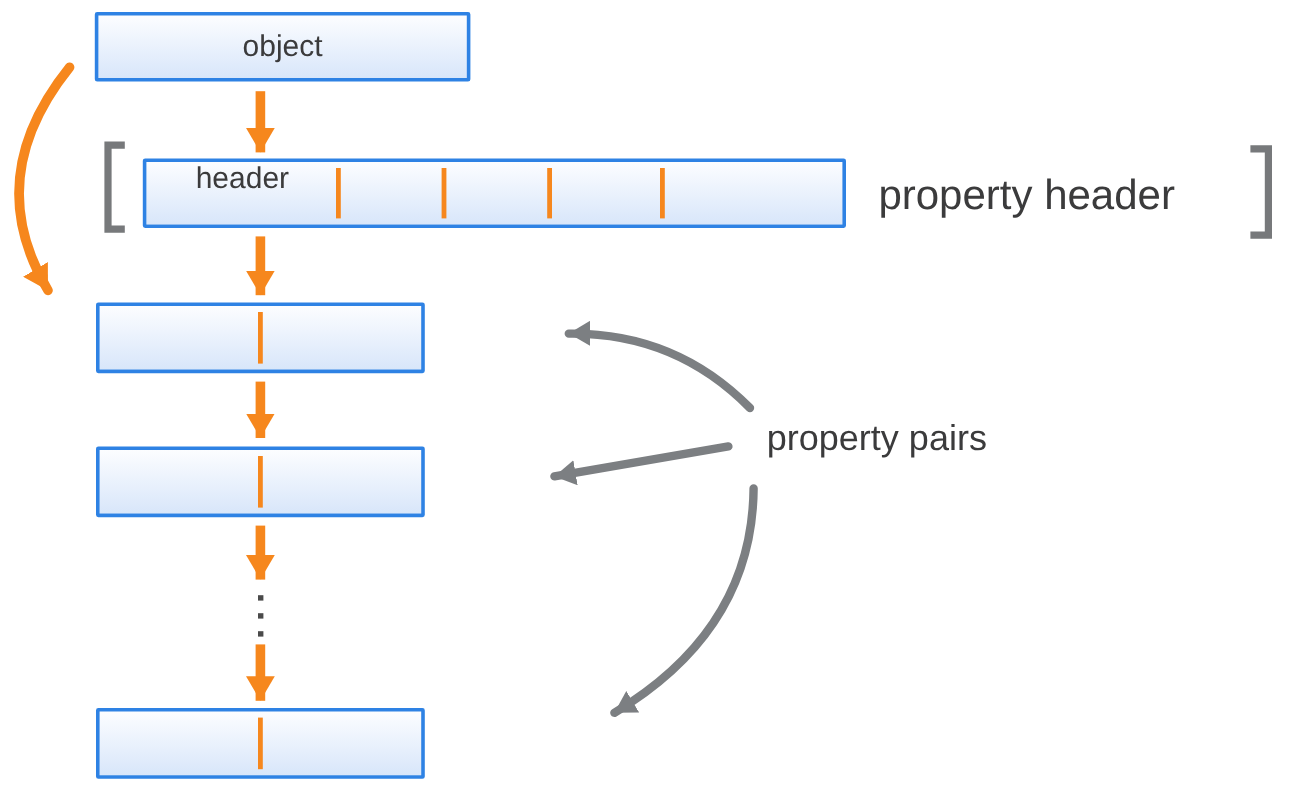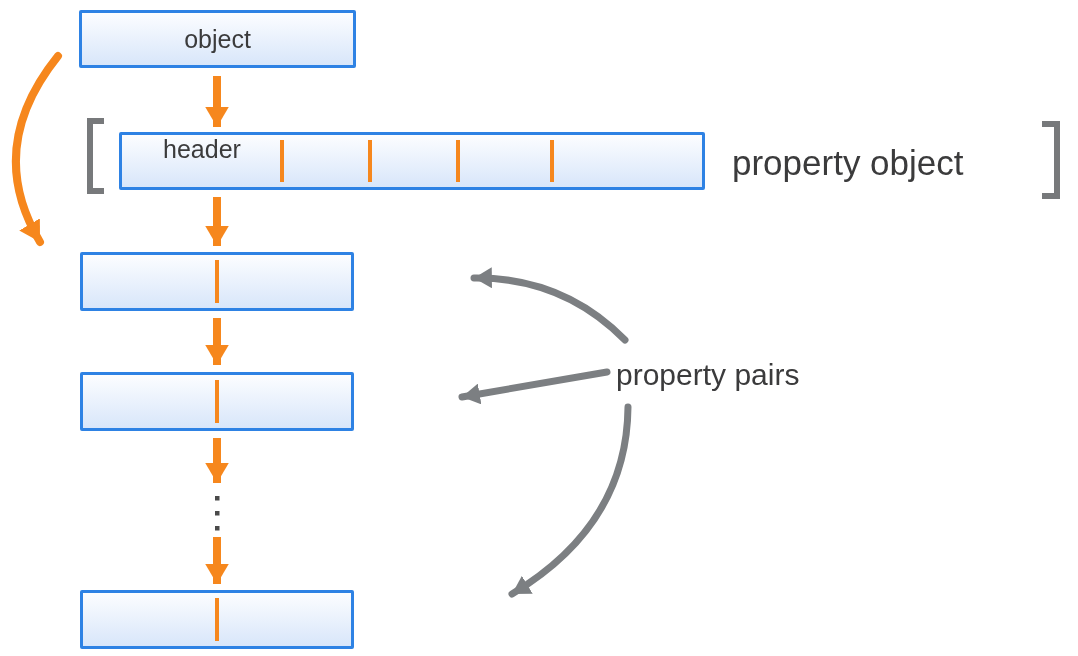--- a/index.html
+++ b/index.html
@@ -22,21 +22,21 @@
     font-family: "Liberation Sans", "DejaVu Sans", sans-serif;
     color: var(--text-dark);
   }
   .box {
     position: absolute;
     box-sizing: border-box;
     border: 3px solid var(--box-border-blue);
     background: linear-gradient(to bottom, var(--box-fill-top) 0%, var(--box-fill-bottom) 100%);
     border-radius: 2px;
   }
-  .object-box { left: 79px; top: 10px; width: 277px; height: 58px;
+  .object-box { left: 79px; top: 10px; width: 313px; height: 58px;
     display: flex; align-items: center; justify-content: center; }
   .header-box { left: 119px; top: 132px; width: 586px; height: 58px; }
   .pair-box { left: 80px; width: 274px; height: 59px; }
   .pair-1 { top: 252px; }
   .pair-2 { top: 372px; }
   .pair-3 { top: 590px; }
   .box-label { font-size: 25px; color: var(--text-dark); }
   .header-label-cell {
     position: absolute; left: 0; top: 0; width: 160px; height: 100%;
     display: flex; justify-content: center;
@@ -48,21 +48,21 @@
   .pair-divider {
     position: absolute; left: calc(50% - 2px); top: 5px;
     height: calc(100% - 10px); width: 4px;
     background: var(--accent-orange);
   }
   .annotation {
     position: absolute; display: flex; align-items: center;
     color: var(--text-dark); white-space: nowrap;
   }
   .hashmap-annotation { left: 732px; top: 132px; height: 62px; font-size: 35px; }
-  .pairs-annotation { left: 616px; top: 340px; height: 52px; font-size: 30px; align-items: flex-end; }
+  .pairs-annotation { left: 639px; top: 340px; height: 52px; font-size: 30px; }
   .overlay { position: absolute; left: 0; top: 0; pointer-events: none; }
   .orange-arrow { stroke: var(--accent-orange); stroke-width: 8; fill: none; }
   .orange-curve { stroke: var(--accent-orange); stroke-width: 8; fill: none; stroke-linecap: round; }
   .gray-arrow { stroke: var(--arrow-gray); stroke-width: 7; fill: none; stroke-linecap: round; }
   .bracket { stroke: var(--bracket-gray); stroke-width: 6; fill: none; stroke-linejoin: miter; }
   .fill-orange { fill: var(--accent-orange); }
   .fill-gray { fill: var(--arrow-gray); }
   .dot { fill: var(--dot-gray); }
 </style>
 </head>
@@ -88,21 +88,21 @@
     <div class="pair-divider"></div>
   </div>
   <div class="box pair-box pair-2">
     <div class="pair-divider"></div>
   </div>
   <div class="box pair-box pair-3">
     <div class="pair-divider"></div>
   </div>
 
   <div class="annotation hashmap-annotation">
-    <span>property object</span>
+    <span>property header</span>
   </div>
   <div class="annotation pairs-annotation">
     <span>property pairs</span>
   </div>
 
   <svg class="overlay" width="1078" height="656" viewBox="0 0 1078 656">
     <defs>
       <marker id="ah-orange" viewBox="0 0 10 10" refX="8.5" refY="5" markerWidth="3" markerHeight="3" orient="auto" markerUnits="strokeWidth">
         <path d="M0 0 L8.5 5 L0 10 Z" class="fill-orange"></path>
       </marker>

